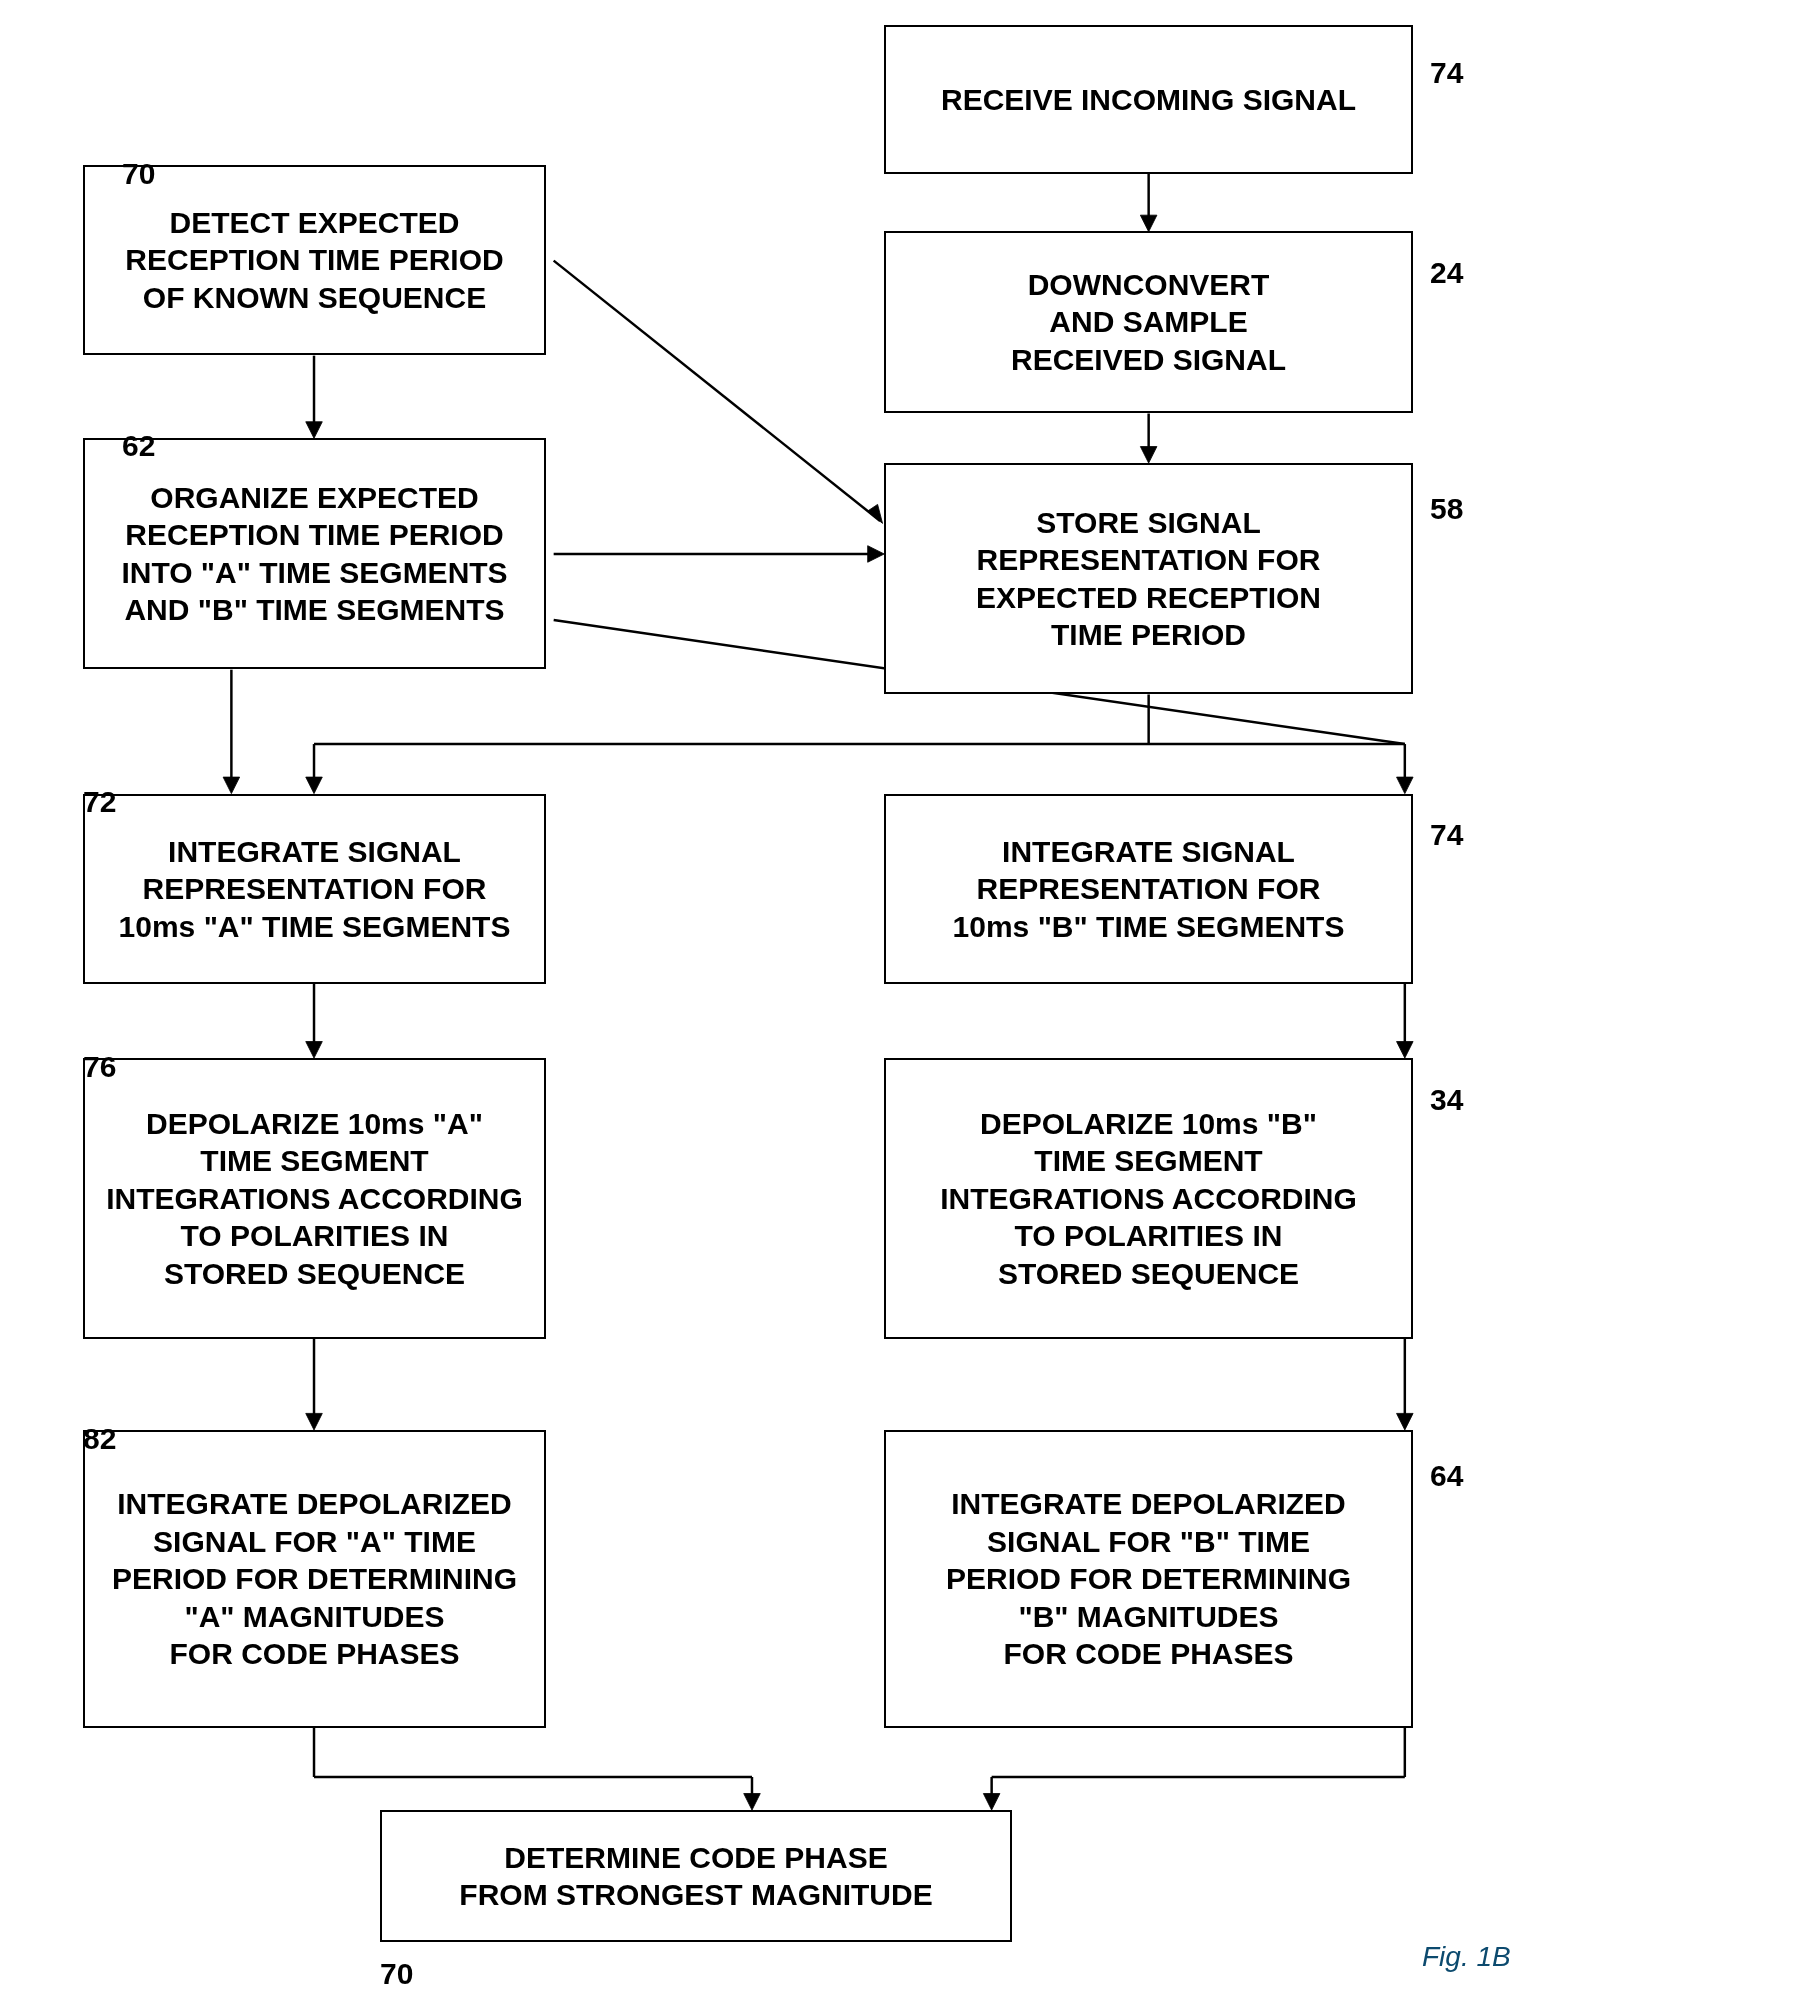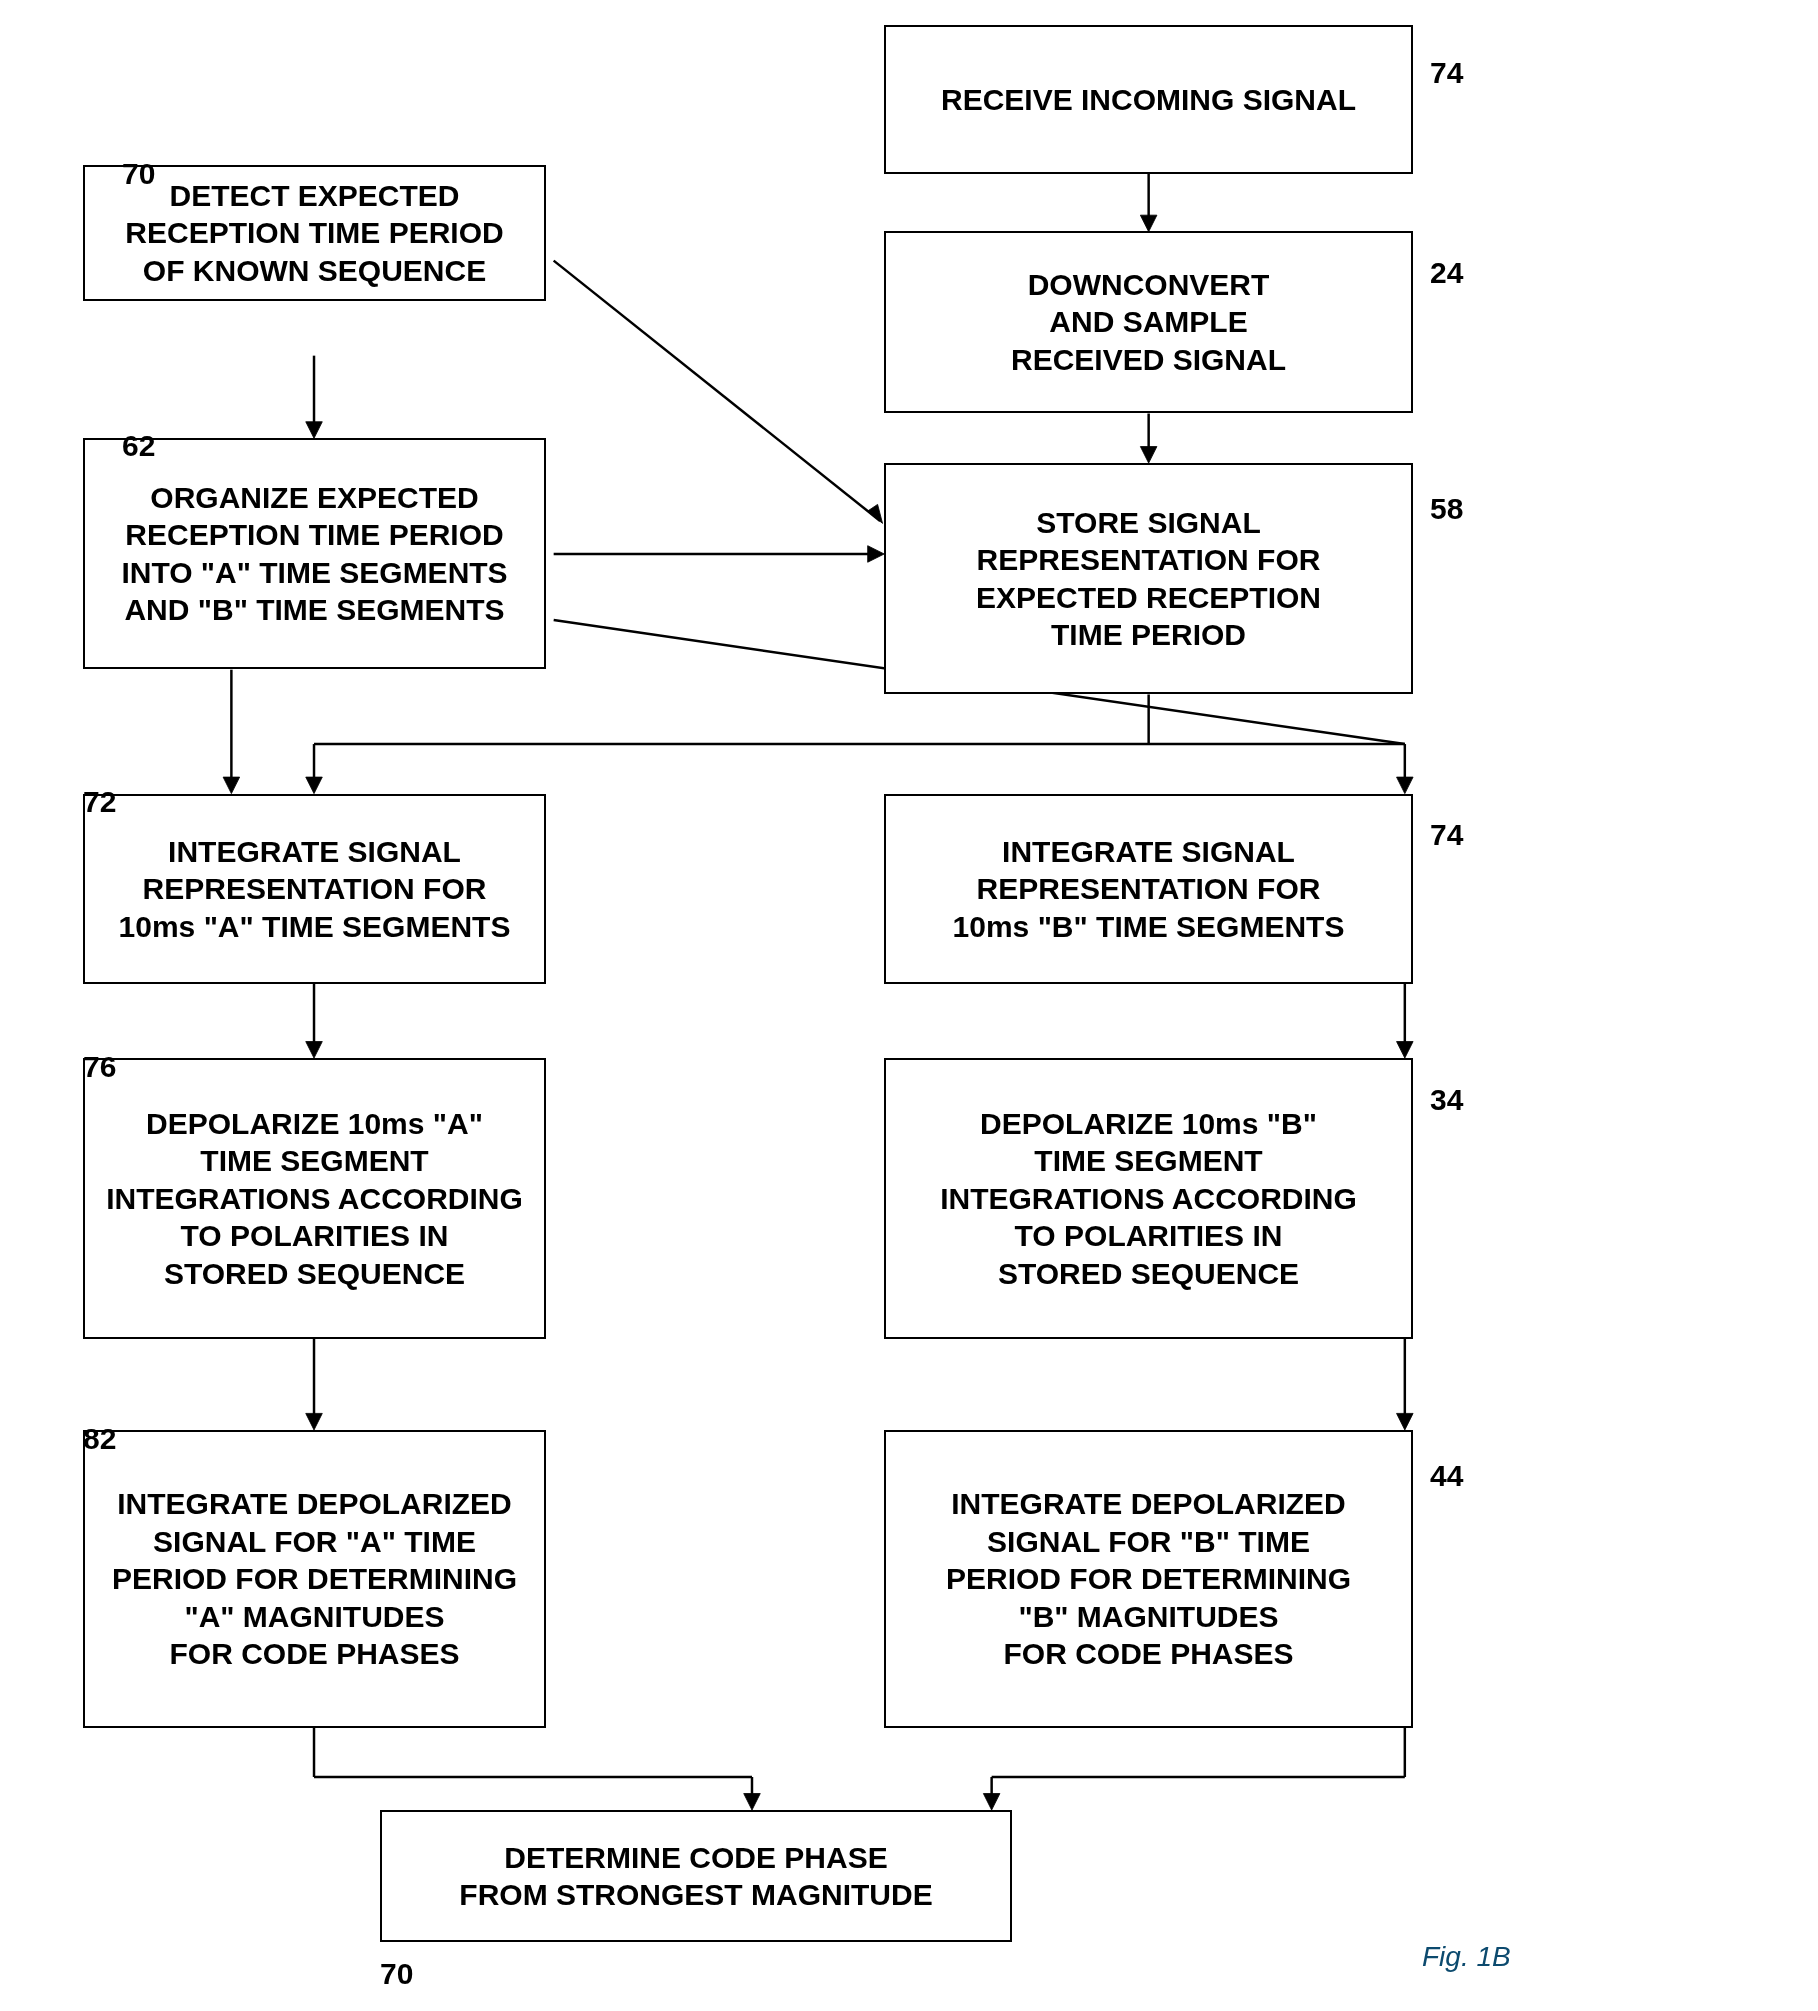--- a/index.html
+++ b/index.html
@@ -125,21 +125,21 @@
   </div>
 
   <div class="box" style="left:884px;top:231px;width:529px;height:182px;">
     <span>DOWNCONVERT<br>AND SAMPLE<br>RECEIVED SIGNAL</span>
   </div>
 
   <div class="box" style="left:884px;top:463px;width:529px;height:231px;">
     <span>STORE SIGNAL<br>REPRESENTATION FOR<br>EXPECTED RECEPTION<br>TIME PERIOD</span>
   </div>
 
-  <div class="box" style="left:83px;top:165px;width:463px;height:136px;align-items:center;">
+  <div class="box" style="left:83px;top:165px;width:463px;height:190px;align-items:center;">
     <span>DETECT EXPECTED<br>RECEPTION TIME PERIOD<br>OF KNOWN SEQUENCE</span>
   </div>
 
   <div class="box" style="left:83px;top:438px;width:463px;height:231px;">
     <span>ORGANIZE EXPECTED<br>RECEPTION TIME PERIOD<br>INTO "A" TIME SEGMENTS<br>AND "B" TIME SEGMENTS</span>
   </div>
 
   <div class="box" style="left:83px;top:794px;width:463px;height:190px;">
     <span>INTEGRATE SIGNAL<br>REPRESENTATION FOR<br>10ms "A" TIME SEGMENTS</span>
   </div>
@@ -171,21 +171,21 @@
   <div class="label" style="left:1430px;top:56px;">74</div>
   <div class="label" style="left:1430px;top:256px;">24</div>
   <div class="label" style="left:1430px;top:492px;">58</div>
   <div class="label" style="left:122px;top:157px;">70</div>
   <div class="label" style="left:122px;top:429px;">62</div>
   <div class="label" style="left:83px;top:785px;">72</div>
   <div class="label" style="left:1430px;top:818px;">74</div>
   <div class="label" style="left:83px;top:1050px;">76</div>
   <div class="label" style="left:1430px;top:1083px;">34</div>
   <div class="label" style="left:83px;top:1422px;">82</div>
-  <div class="label" style="left:1430px;top:1459px;">44</div>
+  <div class="label" style="left:1430px;top:1459px;">64</div>
   <div class="label" style="left:380px;top:1957px;">70</div>
 
   <div class="fig-label" style="left:1422px;top:1941px;">
     <span>Fig. 1B</span>
   </div>
 
 </div>
 
 
 </body></html>

